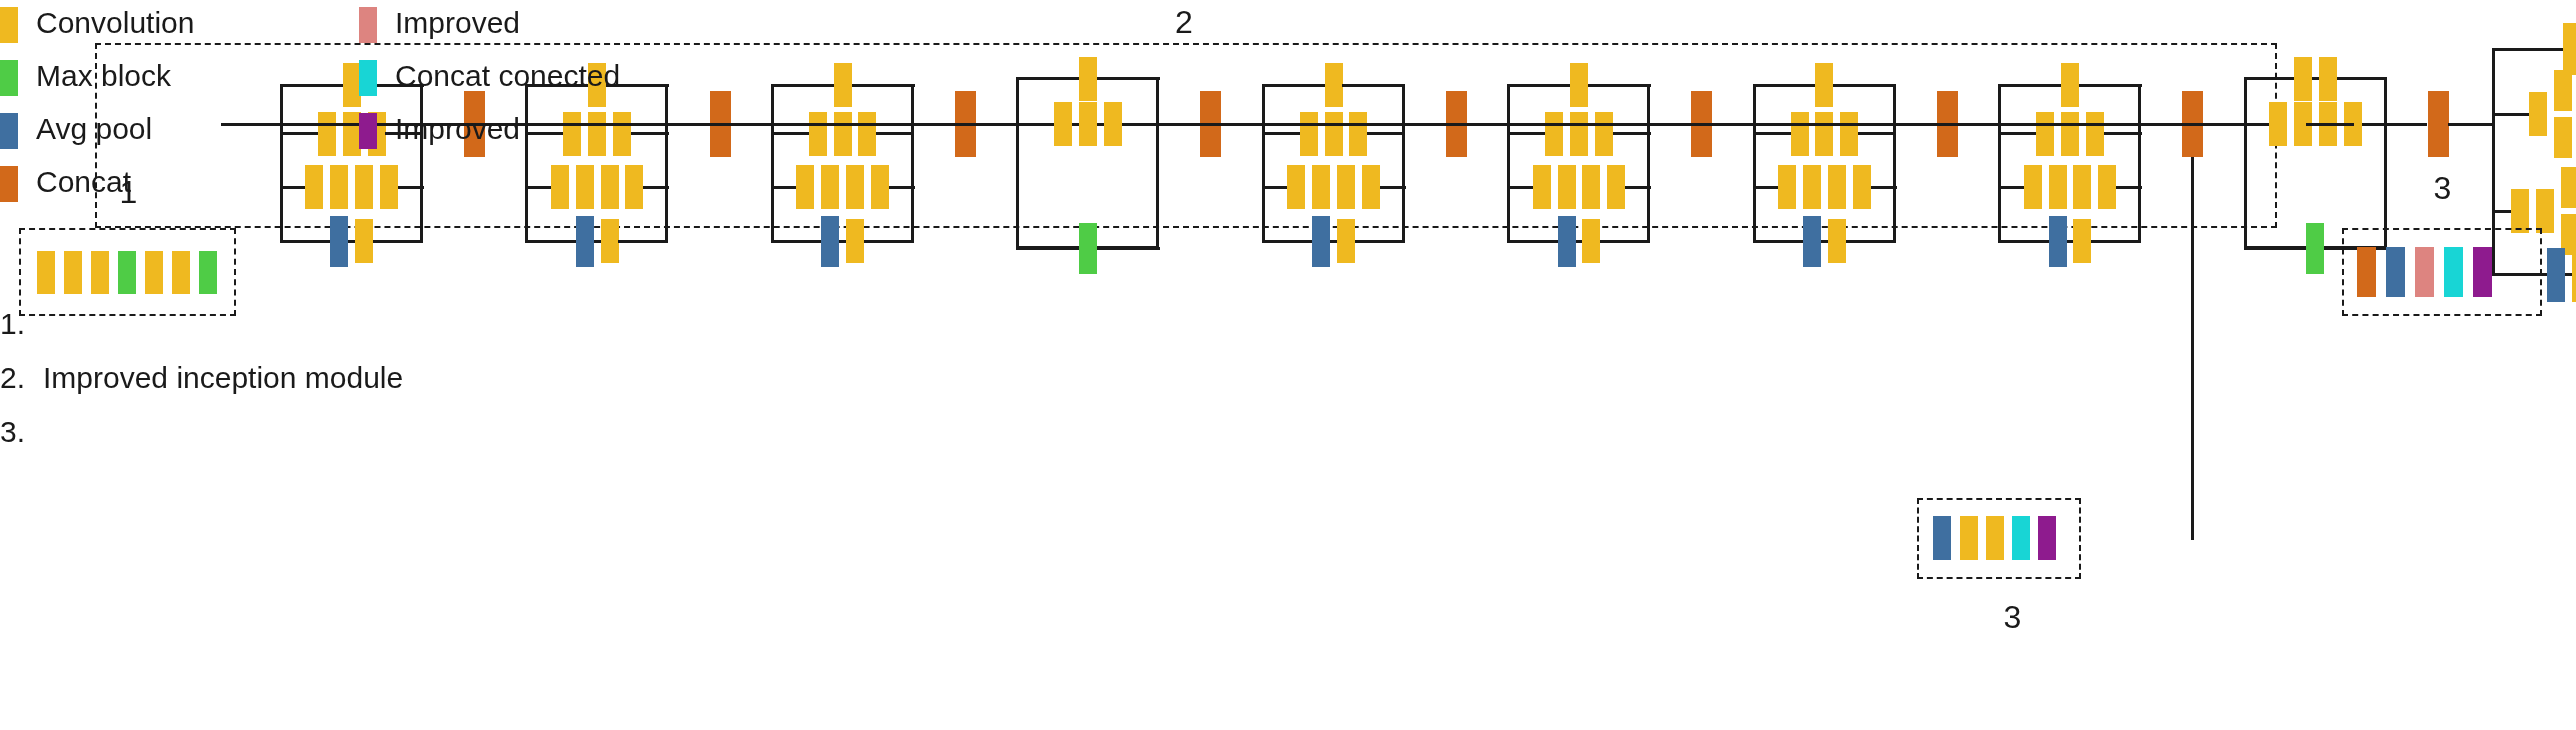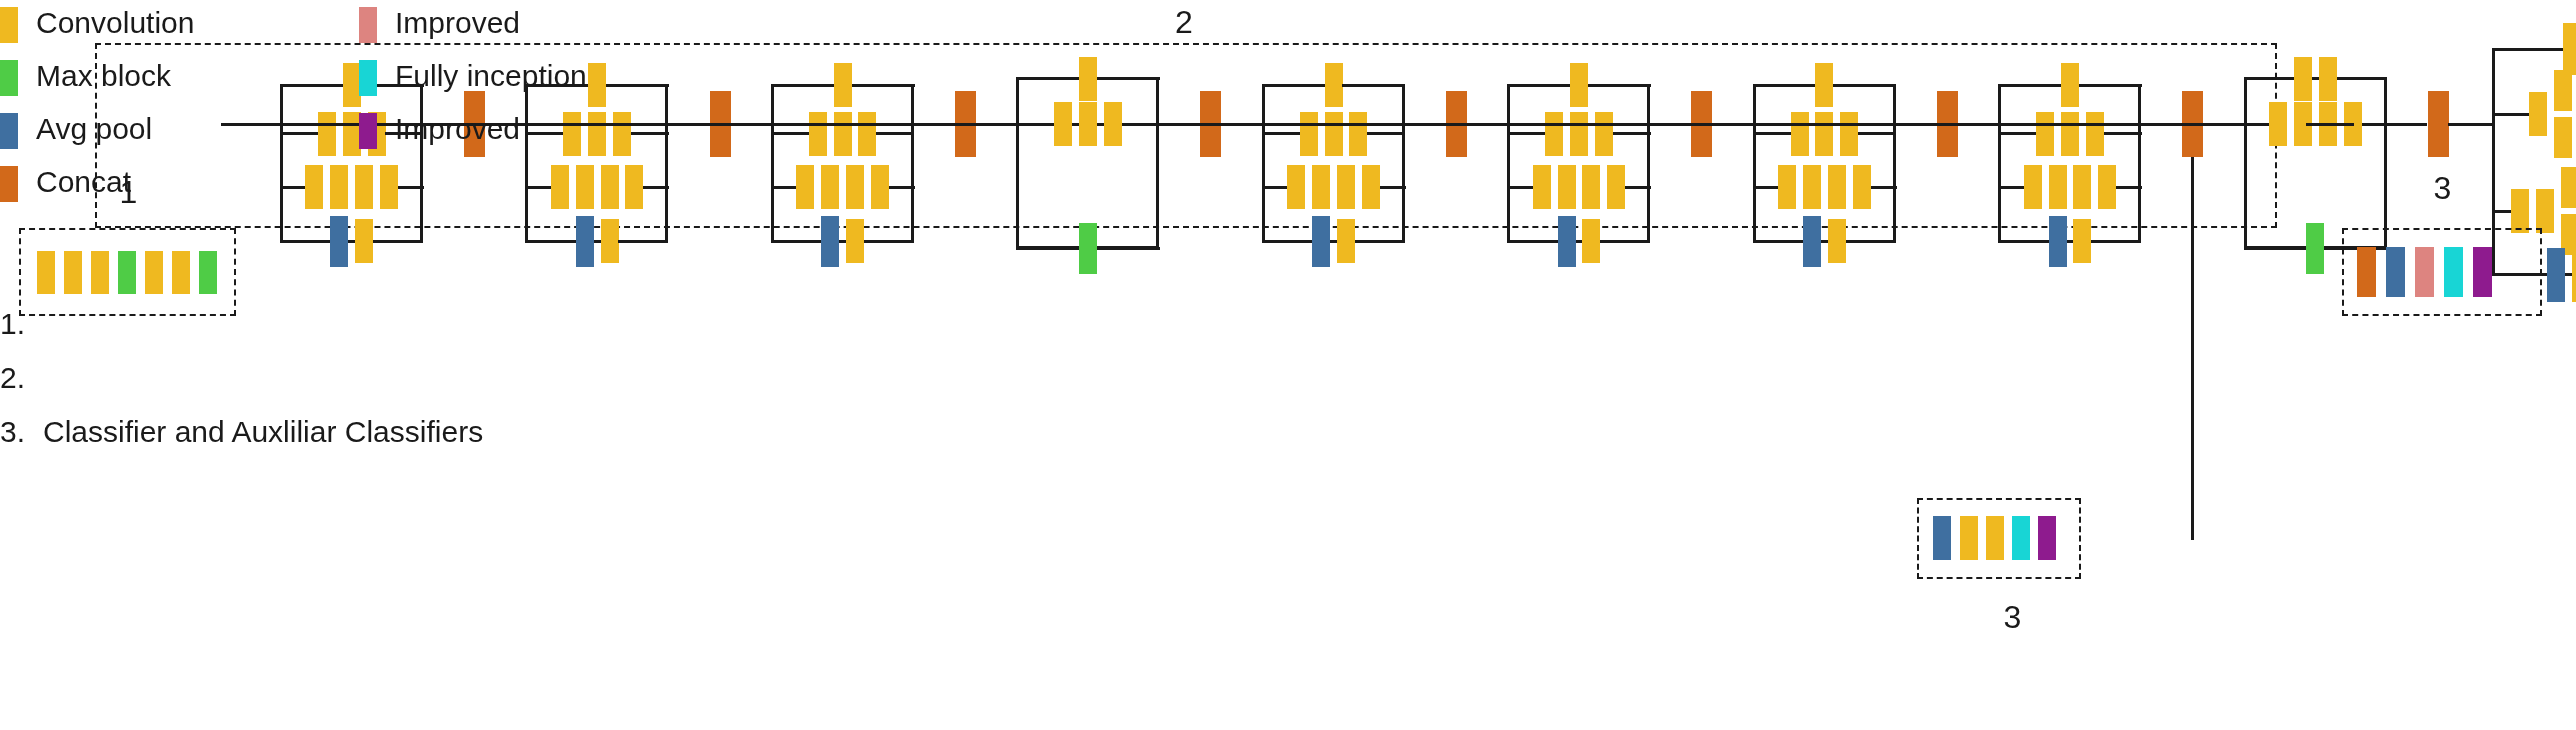--- a/index.html
+++ b/index.html
@@ -332,34 +332,34 @@
           <div class="legend-text">Concat</div>
         </div>
       </div>
       <div class="legend-col" style="left: 359px;">
         <div class="legend-row">
           <div class="legend-swatch" style="background: rgb(221, 132, 128);"></div>
           <div class="legend-text">Improved</div>
         </div>
         <div class="legend-row">
           <div class="legend-swatch" style="background: rgb(24, 213, 213);"></div>
-          <div class="legend-text">Fully inception</div>
+          <div class="legend-text">Concat conected</div>
         </div>
         <div class="legend-row">
           <div class="legend-swatch" style="background: rgb(142, 27, 142);"></div>
           <div class="legend-text">Improved</div>
         </div>
       </div>
     </div>
     <div style="left: 1189px; top: 469px; width: 676px; height: 172px;">
       <div class="note-row">
         <div class="note-num">1.</div>
       </div>
       <div class="note-row">
         <div class="note-num">2.</div>
+        <div class="note-text">Improved inception module</div>
       </div>
       <div class="note-row">
         <div class="note-num">3.</div>
-        <div class="note-text">Classifier and Auxliliar Classifiers</div>
       </div>
     </div>
   </div>
 
 
 </body></html>

